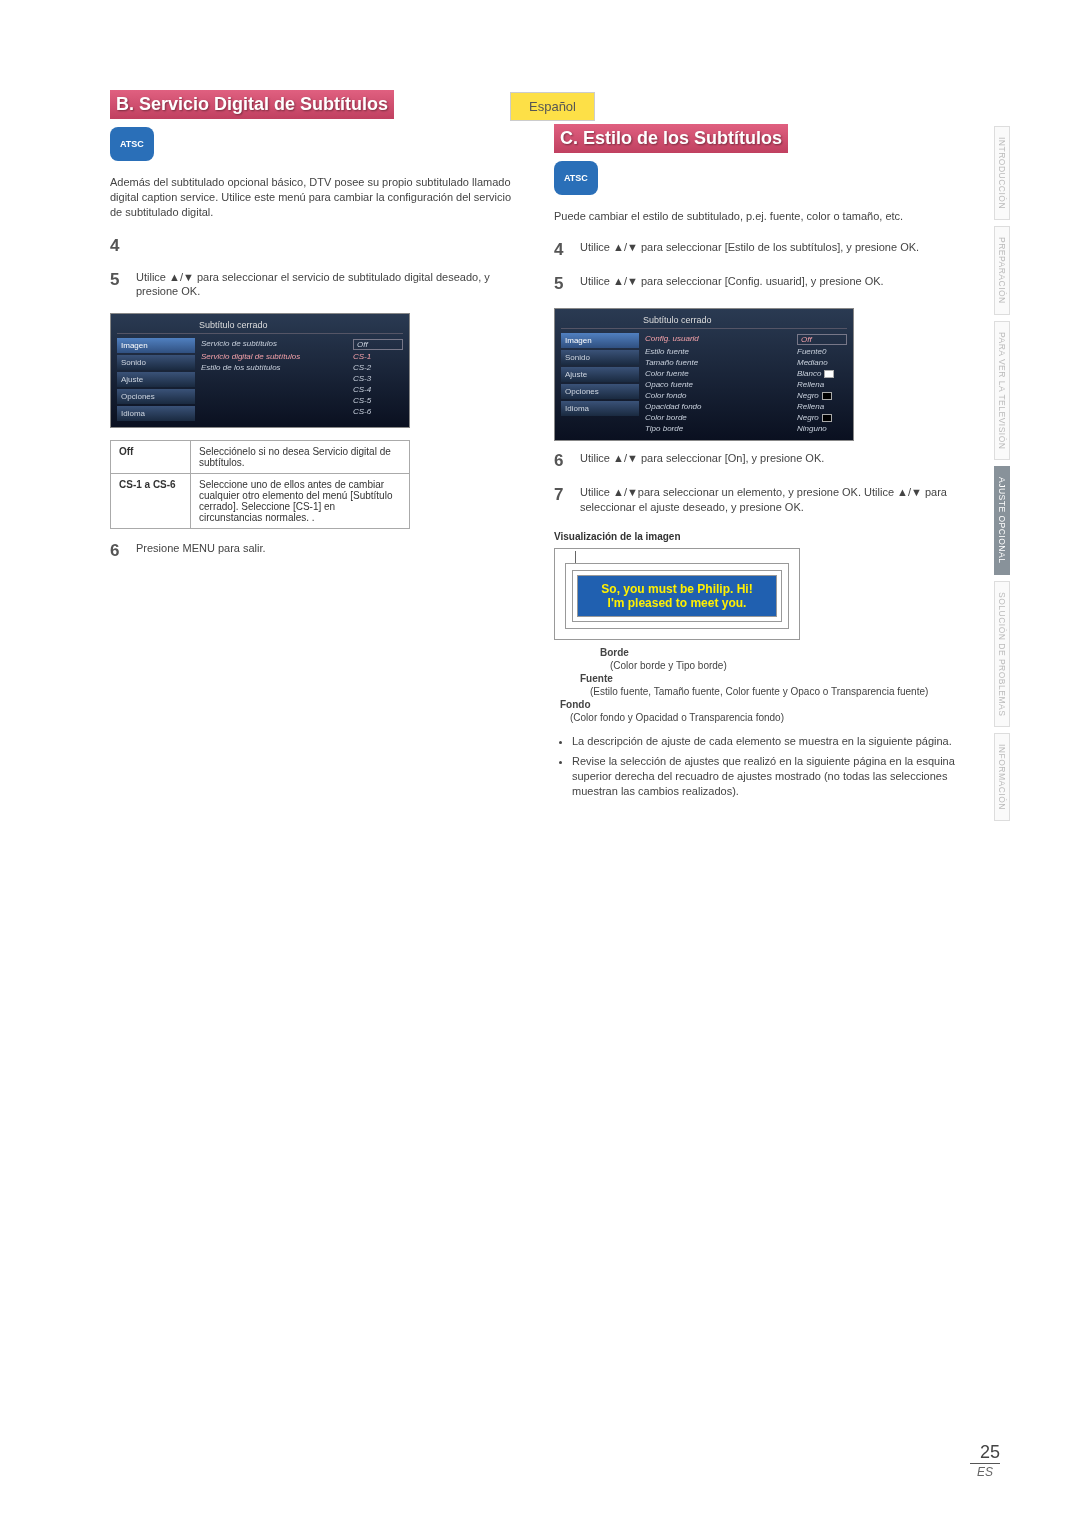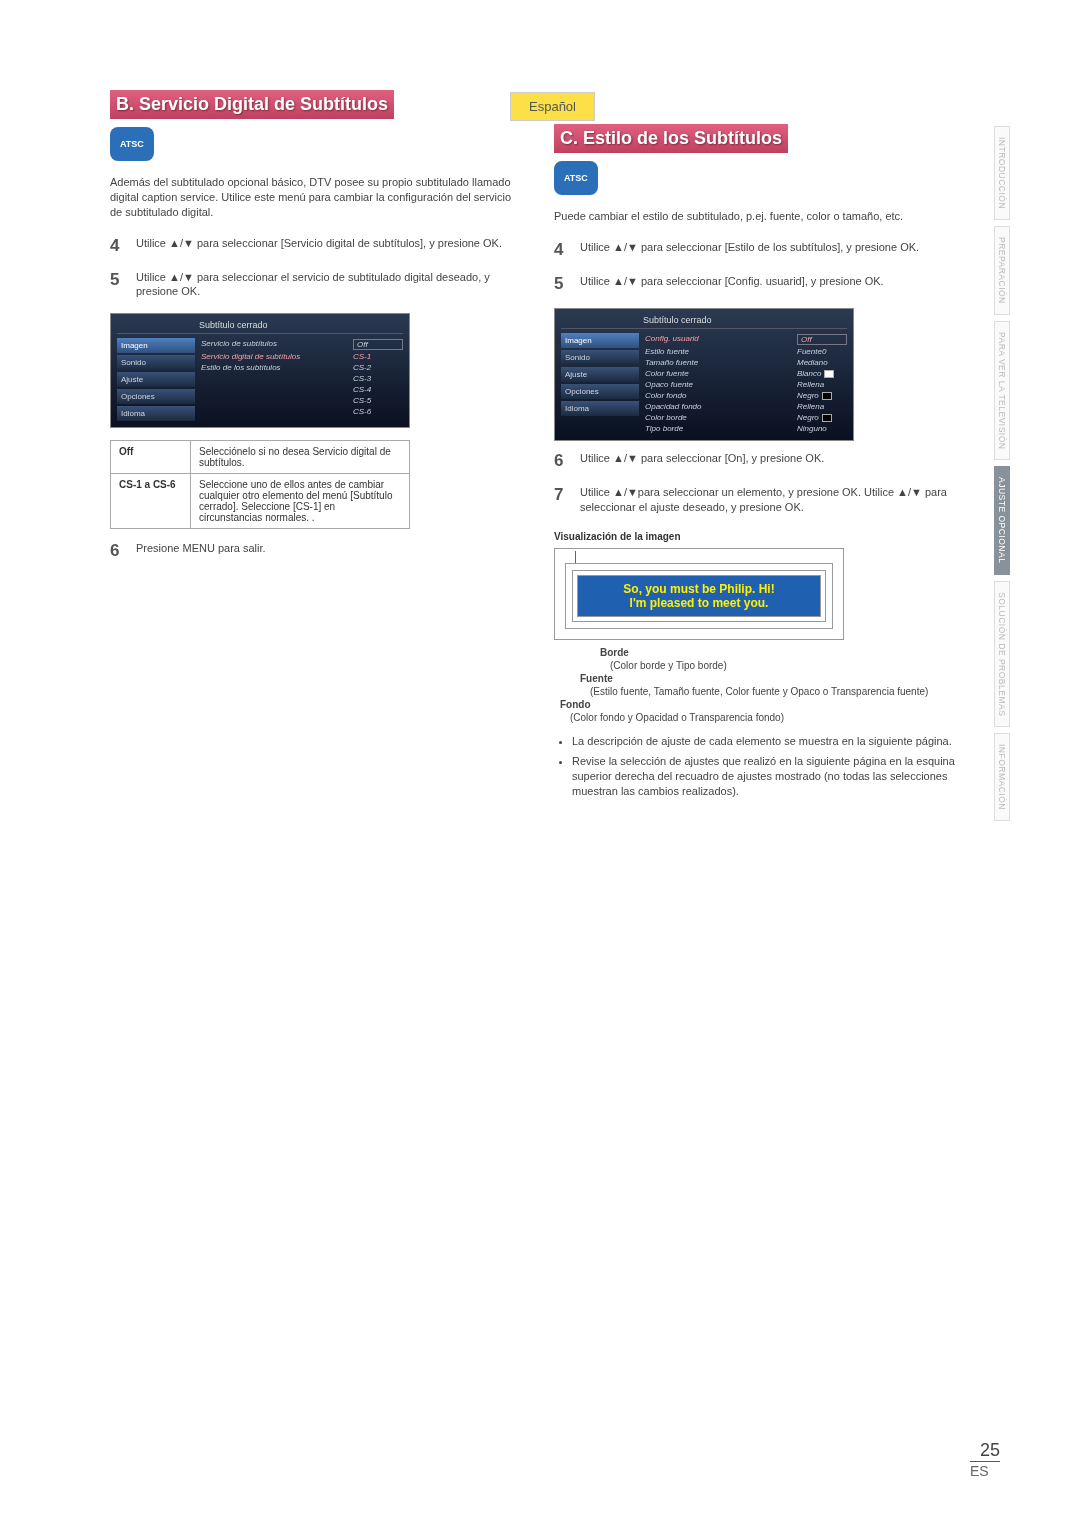--- a/index.html
+++ b/index.html
@@ -156,21 +156,21 @@
   .vis-heading {
     font-weight: bold;
     font-size: 10px;
     margin-top: 16px;
     color: #333;
   }
   .vis-box {
     border: 1px solid #999;
     margin: 6px 0 10px 0;
     padding: 14px 10px 10px 10px;
-    width: 290px;
+    width: 246px;
     position: relative;
   }
   .vis-box .inner {
     border: 1px solid #999;
     padding: 6px;
   }
   .vis-speech {
     background: #2060b0;
     color: #fff000;
     font-weight: bold;
@@ -242,42 +242,42 @@
     right: 80px;
     bottom: 48px;
     text-align: right;
     font-size: 18px;
     color: #444;
   }
   .pagenum .under {
     border-top: 1px solid #555;
     width: 30px;
     margin-left: auto;
-    font-size: 14px;
+    font-size: 12px;
     color: #666;
     padding-top: 1px;
-    text-align: left;
+    text-align: center;
+    font-style: italic;
   }
 </style>
 </head>
 <body>
 
 <div class="lang-tab">Español</div>
 
 <div class="page">
 
   <div class="col">
     <div class="section-heading">B.  Servicio Digital de Subtítulos</div>
     <div><span class="badge">ATSC</span></div>
     <p class="para">Además del subtitulado opcional básico, DTV posee su propio subtitulado llamado digital caption service. Utilice este menú para cambiar la configuración del servicio de subtitulado digital.</p>
 
     <div class="steps">
       <div class="step">
         <div class="step-num">4</div>
-        <div class="step-body">Utilice ▲/▼ para seleccionar [Servicio digital de subtítulos], y presione OK.</div>
       </div>
       <div class="step">
         <div class="step-num">5</div>
         <div class="step-body">Utilice ▲/▼ para seleccionar el servicio de subtitulado digital deseado, y presione OK.</div>
       </div>
     </div>
 
     
     <div class="tv-box">
       <div class="tv-title">Subtítulo cerrado</div>

